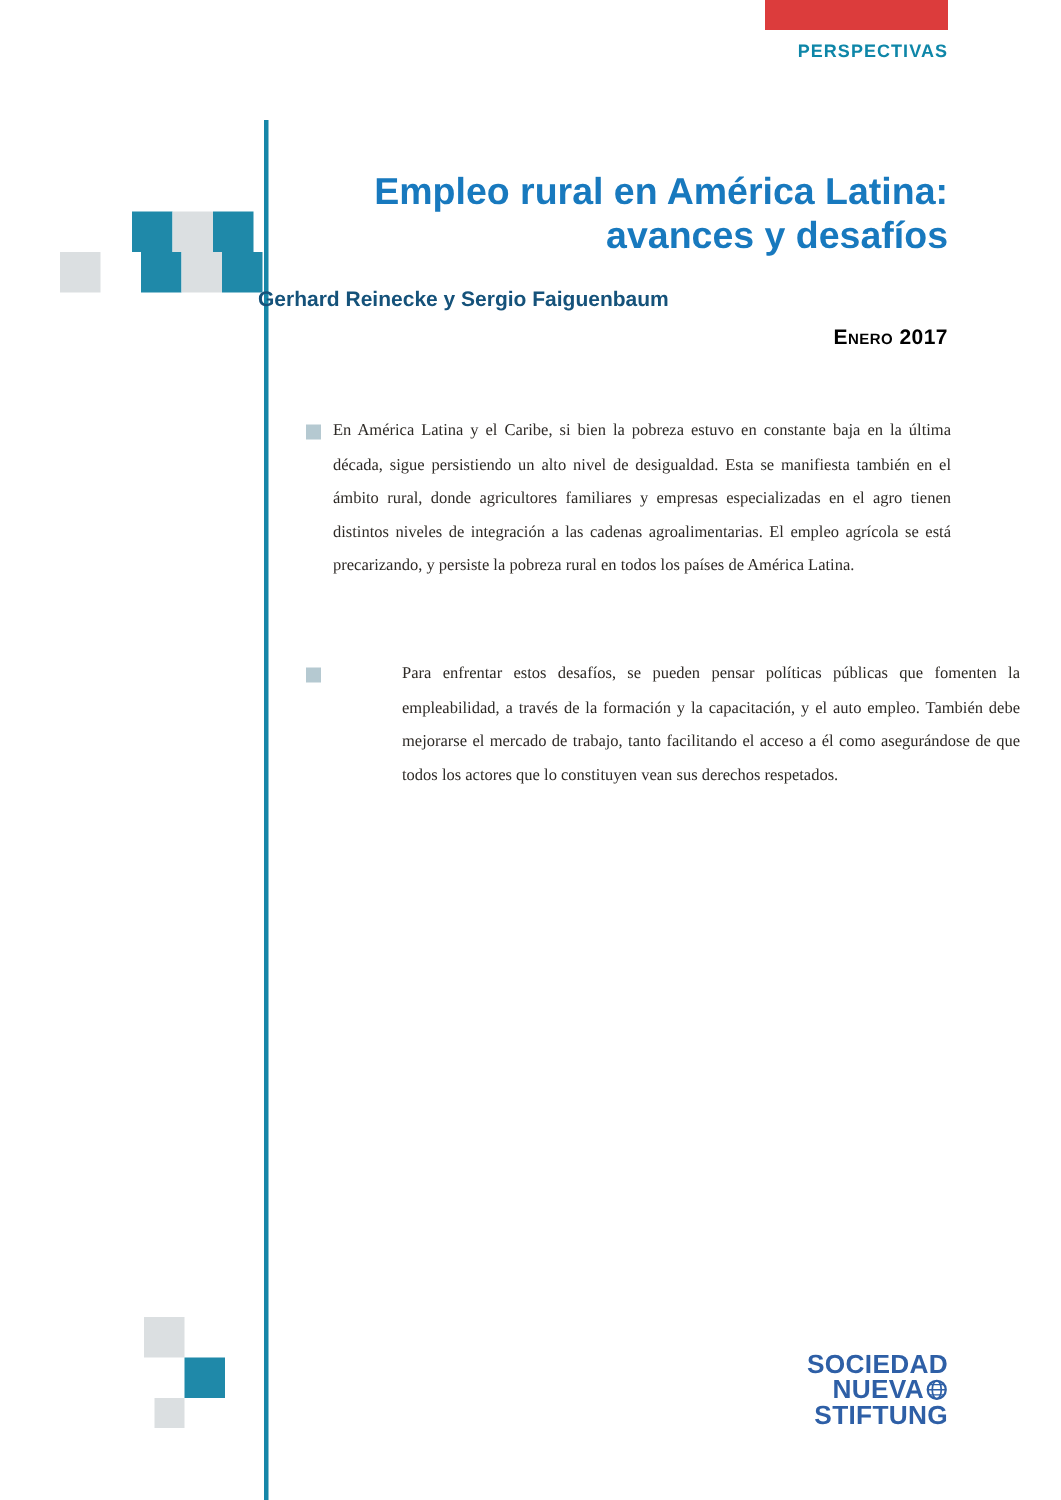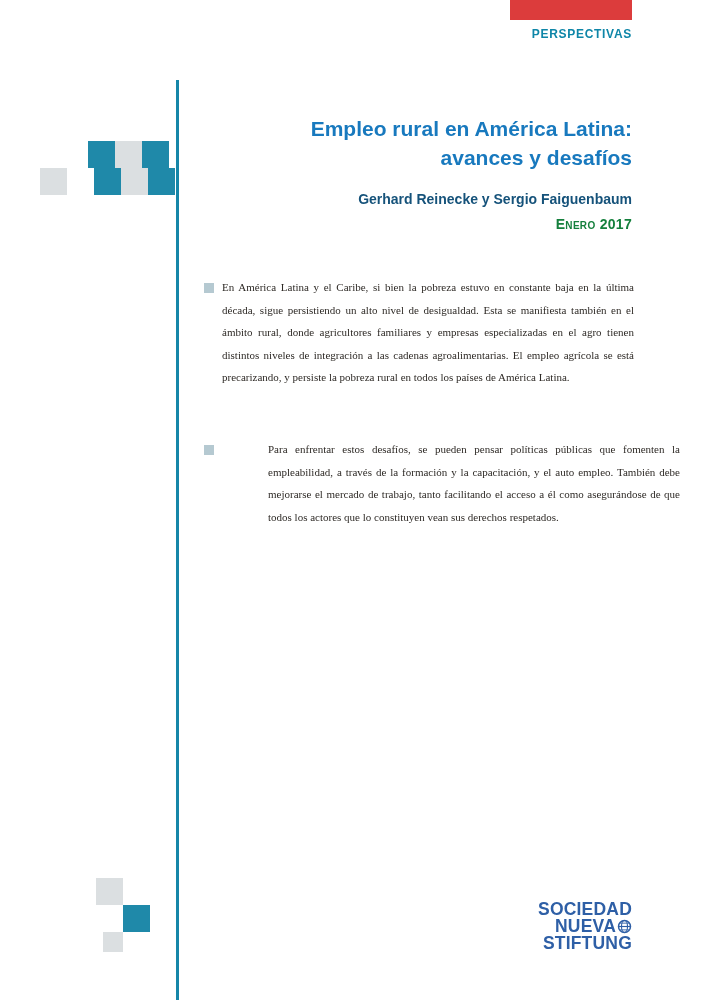--- a/index.html
+++ b/index.html
@@ -27,29 +27,29 @@
 
   
   .sq { position:absolute; width:27px; height:27px; }
   .sq.teal { background:#1F89A9; }
   .sq.gray { background:#DBDFE1; }
   .sq.small { width:20px; height:20px; }
 
   
   .title {
     position:absolute; right:75px; top:114px; width:460px; text-align:right;
-    color:#1879BE; font-size:21px; font-weight:bold; line-height:29px;
+    color:#1879BE; font-size:25px; font-weight:bold; line-height:29px;
   }
   .authors {
-    position:absolute; right:75px; top:191px; width:460px; text-align:right;
+    position:absolute; right:75px; top:191px; width:460px; 
     color:#15527A; font-size:14px; font-weight:bold;
   }
   .date {
     position:absolute; right:75px; top:216px; width:460px; text-align:right;
-    color:#15803d; font-size:14px; font-weight:bold; font-variant:small-caps;
+    color:#000000; font-size:14px; font-weight:bold; font-variant:small-caps;
     letter-spacing:0.3px;
   }
 
   
   .para {
     position:absolute; left:222px; width:412px;
     font-family:"Liberation Serif", serif; font-size:11px; line-height:22.5px;
     text-align:justify; color:#2E2A26;
   }
   .para-1 { top:276px; }

